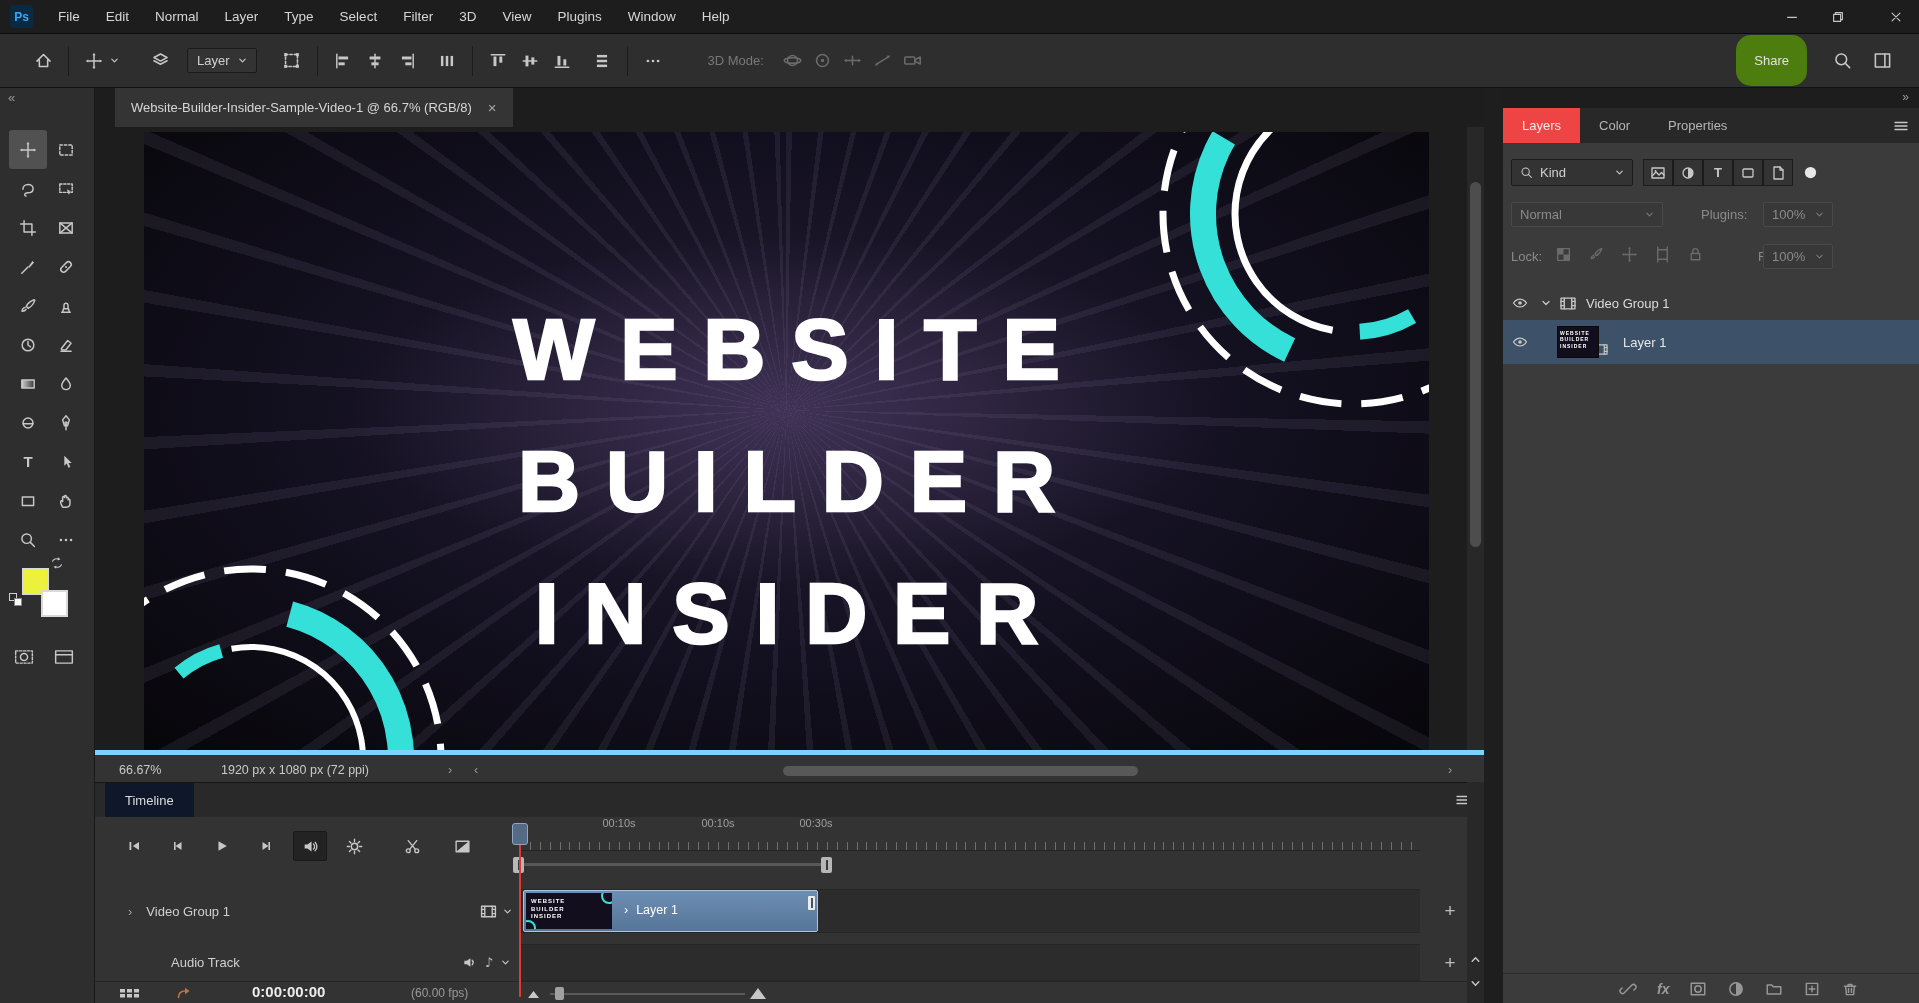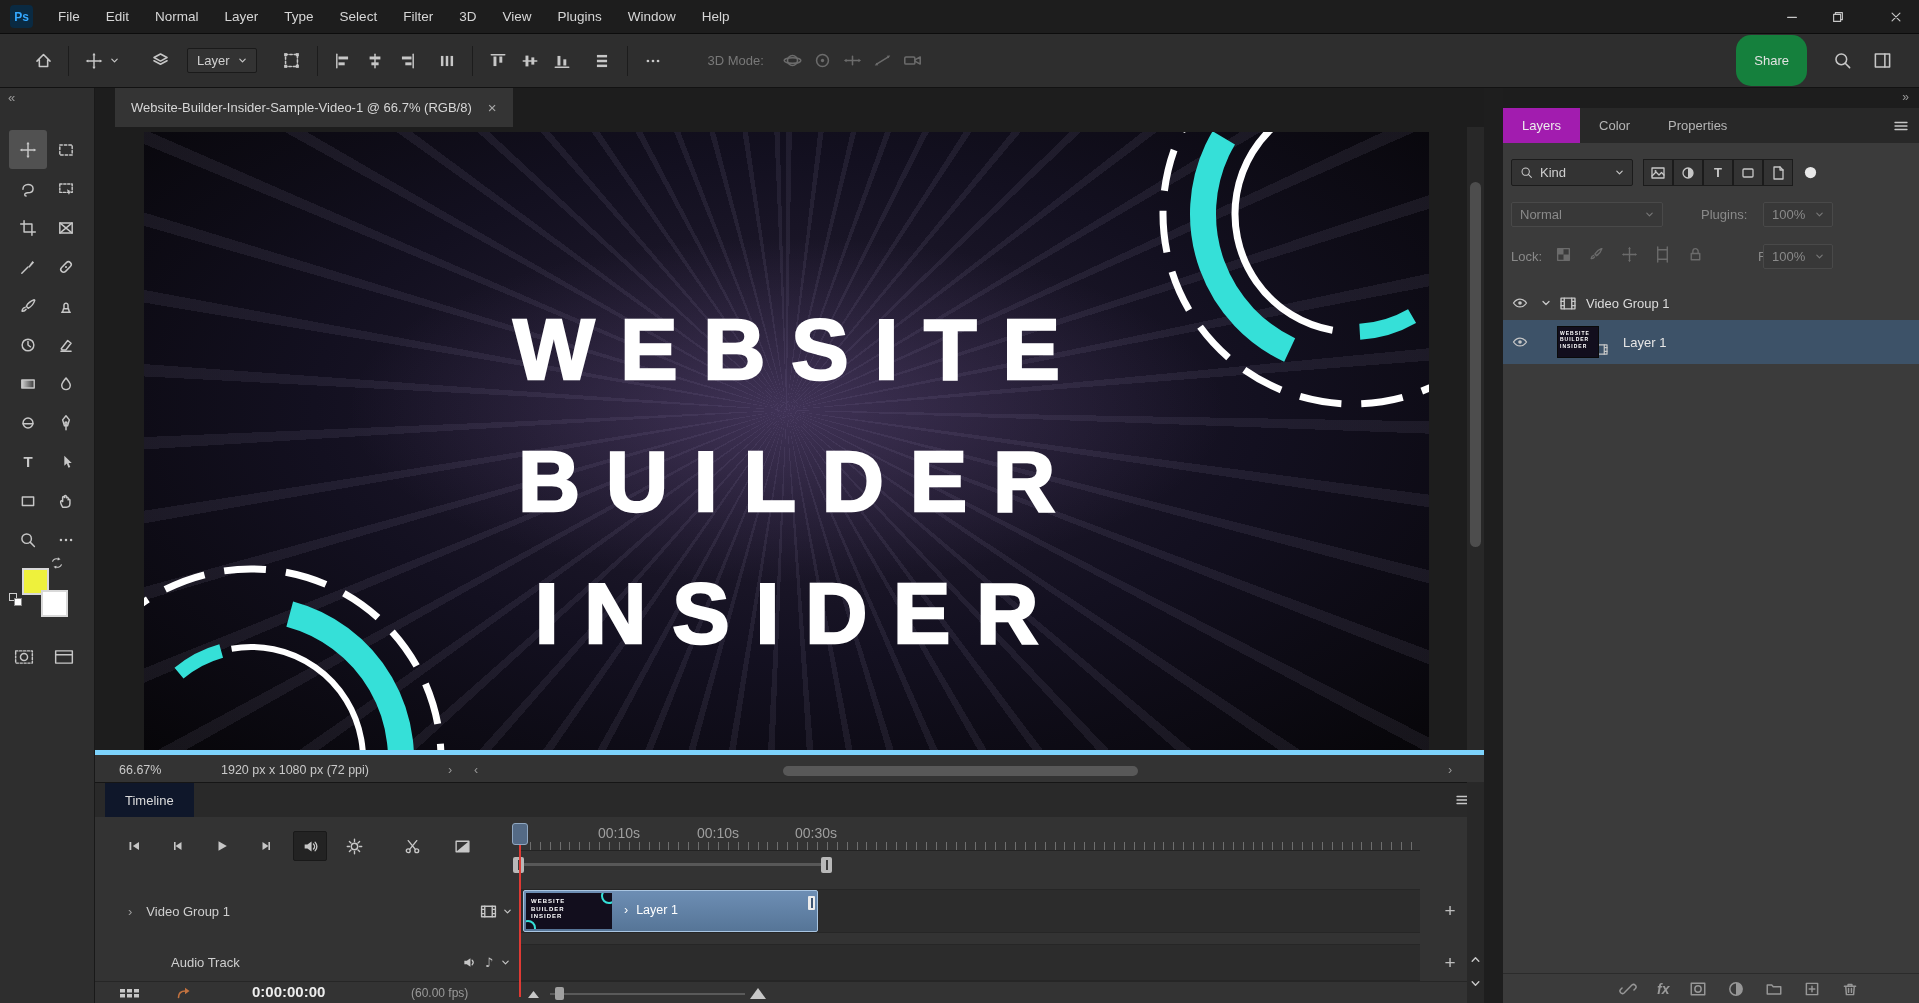--- a/index.html
+++ b/index.html
@@ -17,21 +17,21 @@
   .ps-logo{width:23px;height:23px;margin:0 12px 0 10px;border-radius:4px;background:#0a2a42;color:#34a8ff;font-weight:bold;font-size:12px;display:flex;align-items:center;justify-content:center}
   .menu-item{padding:0 13px;line-height:34px;color:#d6d6d6;font-size:13.5px;cursor:default}
   #winbtns{margin-left:auto;display:flex;height:34px}
   .winbtn{width:46px;height:34px;display:flex;align-items:center;justify-content:center}
 
   
   #optionsbar{position:absolute;left:0;top:34px;width:1919px;height:54px;background:#2e2e2e;border-bottom:1px solid #121212;display:flex;align-items:center;padding:0 24px 0 30px}
   .sep{width:1px;height:30px;background:#1c1c1c;margin:0 12px}
   .opt{display:flex;align-items:center;justify-content:center;min-width:26px;height:30px;border-radius:3px}
   .dropdown{display:inline-flex;align-items:center;gap:8px;background:#333;border:1px solid #1a1a1a;border-radius:2px;padding:4px 9px;color:#d0d0d0}
-  .share-btn{background:#15803d;color:#e2e2e2;border-radius:15px;padding:18px 18px;font-size:13px}
+  .share-btn{background:#4d7c0f;color:#e2e2e2;border-radius:15px;padding:18px 18px;font-size:13px}
   .grey-label{color:#787878}
 
   
   #toolbar{position:absolute;left:0;top:88px;width:95px;height:915px;background:#2e2e2e;border-right:1px solid #191919}
   #toolgrid{position:absolute;left:9px;top:42px;display:grid;grid-template-columns:38px 38px;grid-auto-rows:39px}
   .tool{display:flex;align-items:center;justify-content:center;border-radius:3px}
   .tool.active{background:#515151}
   .tglyph{font-weight:bold;font-size:15px;color:#c7c7c7;line-height:1}
   .swatch{position:absolute;border:2px solid #d9d9d9}
   #collapse-left{position:absolute;left:8px;top:2px;color:#9a9a9a;font-size:13px}
@@ -60,21 +60,21 @@
   
   #timeline{position:absolute;left:95px;top:782px;width:1389px;height:221px;background:#333;border-top:1px solid #151515}
   #tl-tabstrip{position:absolute;left:0;top:0;width:100%;height:34px;background:#292929}
   .tl-tab{position:absolute;left:10px;top:0;height:34px;background:#0f172a;display:flex;align-items:center;padding:0 20px;color:#dcdcdc}
   #tl-menu{position:absolute;right:13px;top:9px}
   #tl-content{position:absolute;left:0;top:34px;width:100%;height:187px}
   .tr-btn{width:34px;height:30px;display:flex;align-items:center;justify-content:center;border-radius:2px}
   .tr-btn.pressed{background:#232323;border:1px solid #191919}
   #ruler{position:absolute;left:425px;top:0;width:900px;height:34px;border-bottom:1px solid #232323}
   #ruler .ticks{position:absolute;left:0;bottom:0;width:100%;height:8px;background-image:repeating-linear-gradient(to right,#6e6e6e 0 1px,transparent 1px 9.9px)}
-  .ruler-label{position:absolute;top:8px;color:#9f9f9f;font-size:14px;transform:translateX(-50%)}
+  .ruler-label{position:absolute;top:0;color:#9f9f9f;font-size:11px;transform:translateX(-50%)}
   .wa-handle{position:absolute;top:40px;width:11px;height:16px;background:#b8b8b8;border-radius:2px}
   .wa-handle::after{content:"";position:absolute;left:4.5px;top:3px;width:2px;height:10px;background:#3a3a3a}
   #wa-span{position:absolute;left:429px;top:46px;width:297px;height:3px;background:#585858}
   .lane{position:absolute;left:425px;width:900px;background:#2c2c2c;border-top:1px solid #262626;border-bottom:1px solid #262626}
   .track-header{position:absolute;left:0;width:425px;display:flex;align-items:center;color:#cfcfcf}
   #clip{position:absolute;left:428px;top:73px;width:295px;height:42px;background:linear-gradient(#6d8eb4,#567597);border:1px solid #a9c5e1;border-radius:2px}
   #clip .thumb{position:absolute;left:2px;top:2px;width:86px;height:36px;background:#120e1d;overflow:hidden}
   .mini-line{font-weight:bold;color:#fff;letter-spacing:1px;line-height:1.25}
   .mini-ring{position:absolute;border:2px solid #35e0d8;border-radius:50%}
   #clip .label{position:absolute;left:100px;top:12px;color:#fff;font-size:12.5px;display:flex;gap:8px;align-items:center}
@@ -88,21 +88,21 @@
   #fps{position:absolute;left:316px;top:4px;color:#9a9a9a;font-size:12px}
   #tl-slider-track{position:absolute;left:455px;top:11px;width:195px;height:2px;background:#5a5a5a}
   #tl-slider-thumb{position:absolute;left:460px;top:5px;width:9px;height:13px;background:#a0a0a0;border-radius:2px}
   #tlscroll{position:absolute;left:1467px;top:782px;width:17px;height:221px;background:#282828}
 
   
   #sidepanel{position:absolute;left:1503px;top:88px;width:416px;height:915px;background:#3b3b3b}
   #sp-topstrip{position:absolute;left:0;top:0;width:100%;height:20px;background:#1d1d1d;color:#9a9a9a;font-size:12px}
   #sp-tabs{position:absolute;left:0;top:20px;width:100%;height:35px;background:#282828;display:flex}
   .sp-tab{height:35px;display:flex;align-items:center;padding:0 19px;color:#b5b5b5;font-size:13px}
-  .sp-tab.active{background:#a21caf;color:#ececec}
+  .sp-tab.active{background:#ef4444;color:#ececec}
   #sp-body{position:absolute;left:0;top:55px;width:100%;height:830px}
   .kindbox{position:absolute;left:8px;top:16px;width:122px;height:27px;background:#333;border:1px solid #1b1b1b;border-radius:2px;display:flex;align-items:center;gap:7px;padding:0 8px;color:#d0d0d0}
   .fbtn{width:30px;height:27px;background:#333;border:1px solid #1b1b1b;display:flex;align-items:center;justify-content:center}
   .disabled-box{background:#383838;border:1px solid #494949;border-radius:2px;color:#8a8a8a;display:flex;align-items:center;justify-content:space-between;padding:0 8px}
   .glabel{color:#8a8a8a}
   .layer-row{position:absolute;left:0;width:100%;display:flex;align-items:center}
   .layer-row.selected{background:#3d5268}
   .lthumb{position:relative;width:42px;height:32px;background:#120e1d;border:1px solid #0a0a0a;overflow:hidden}
   #sp-bottom{position:absolute;left:0;bottom:0;width:100%;height:30px;background:#3b3b3b;border-top:1px solid #2b2b2b;display:flex;align-items:center;gap:20px;padding-left:116px}
   .fx-label{font-style:italic;font-weight:bold;color:#9a9a9a;font-size:14px}

